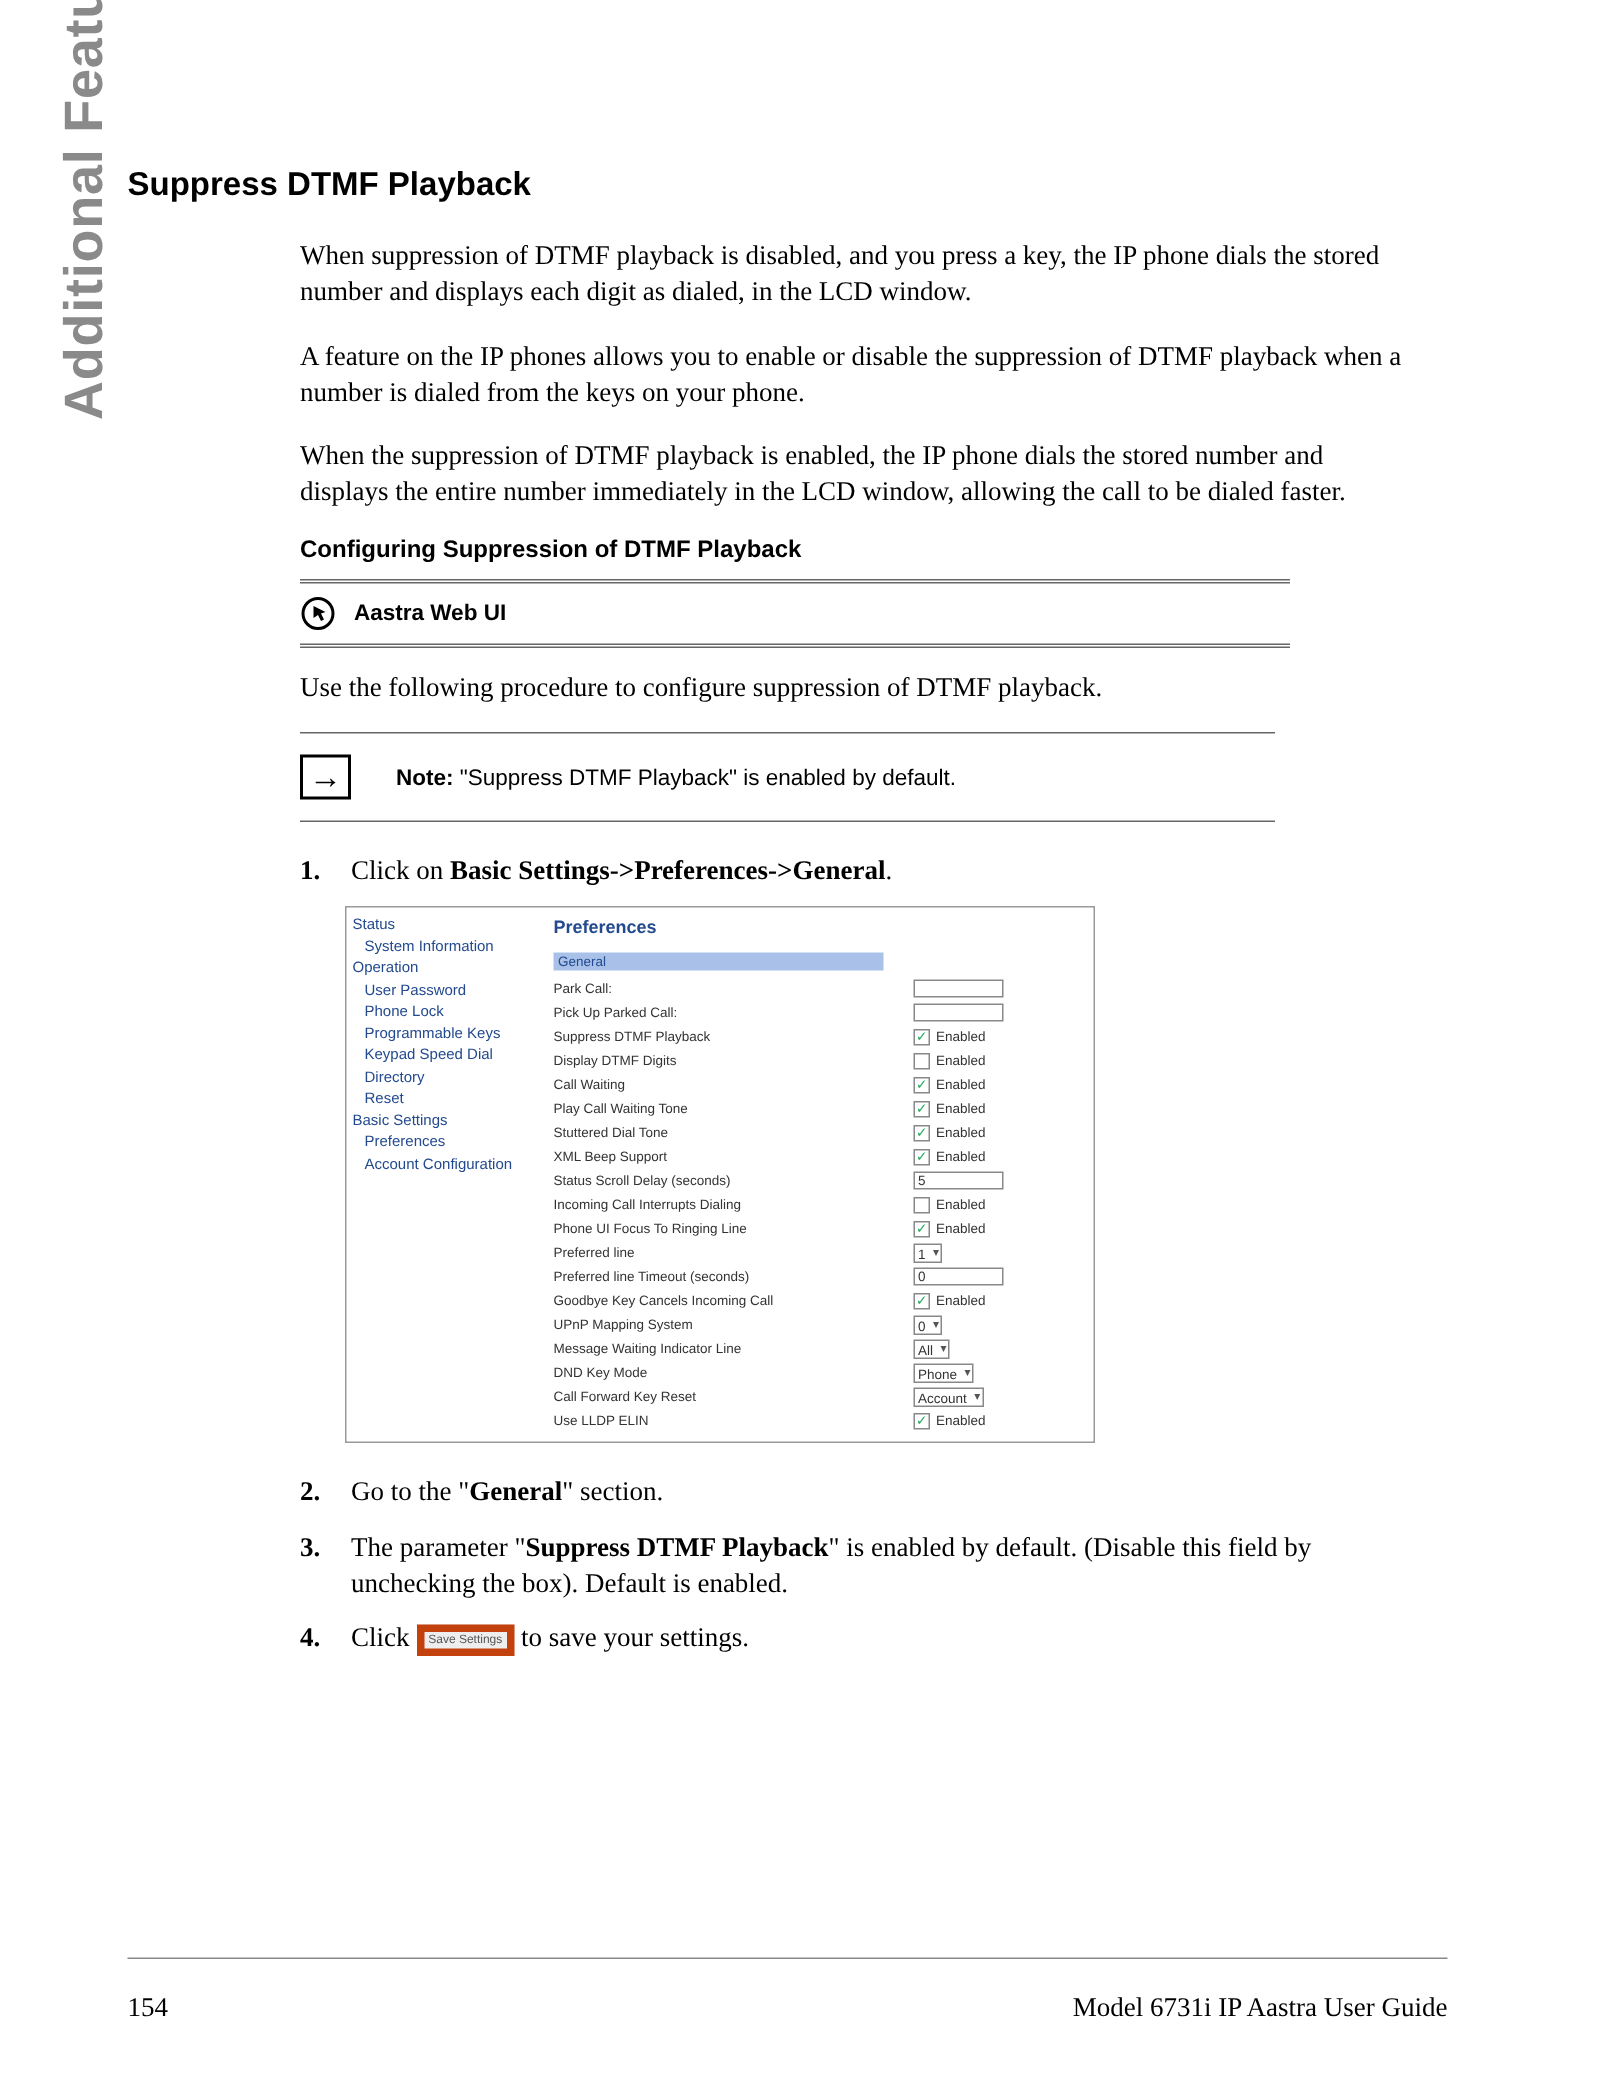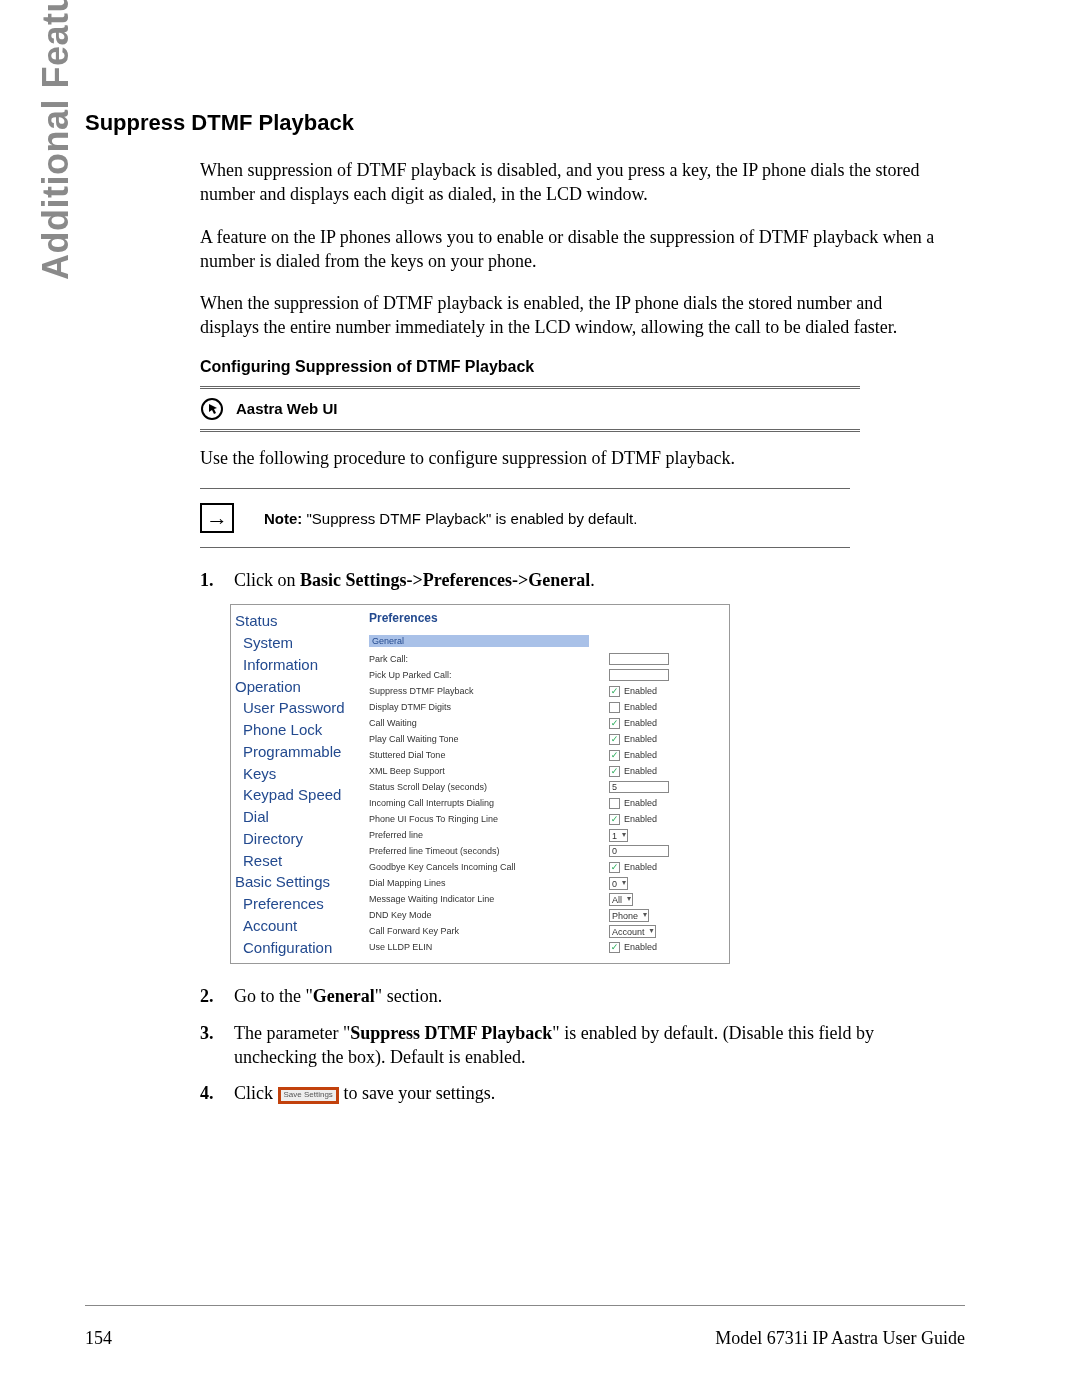--- a/index.html
+++ b/index.html
@@ -116,21 +116,21 @@
     margin: 8px 0 14px 30px;
     border: 1px solid #999;
     width: 500px;
     background: #fff;
     display: flex;
     font-family: Arial, Helvetica, sans-serif;
   }
   .ss-nav {
     width: 130px;
     padding: 5px 4px;
-    font-size: 15px;
+    font-size: 10px;
     line-height: 1.45;
     color: #234a8f;
   }
   .ss-nav .hdr { color: #234a8f; font-weight: normal; }
   .ss-nav .lnk { color: #234a8f; padding-left: 8px; display:block; }
   .ss-main {
     flex: 1;
     padding: 6px 8px;
     font-size: 9px;
   }
@@ -187,21 +187,21 @@
     background: #fff;
     display: inline-flex;
     align-items: center;
     justify-content: center;
     font-size: 9px;
     color: #2a5;
     line-height: 1;
   }
   .save-btn {
     display: inline-block;
-    border: 3px solid #c2410c;
+    border: 5px solid #c2410c;
     background: #eee;
     font-family: Arial, Helvetica, sans-serif;
     font-size: 8px;
     padding: 0 3px;
     vertical-align: middle;
     color: #555;
   }
   .footer {
     position: absolute;
     left: 85px;
@@ -362,39 +362,39 @@
               </div>
             </div>
             <div class="ss-row">
               <div class="lbl">Goodbye Key Cancels Incoming Call</div>
               <div class="ctrl">
                 <span class="chk">✓</span>
                 <span>Enabled</span>
               </div>
             </div>
             <div class="ss-row">
-              <div class="lbl">Dial Mapping Lines</div>
+              <div class="lbl">UPnP Mapping System</div>
               <div class="ctrl">
                 <span class="sel">0</span>
               </div>
             </div>
             <div class="ss-row">
               <div class="lbl">Message Waiting Indicator Line</div>
               <div class="ctrl">
                 <span class="sel">All</span>
               </div>
             </div>
             <div class="ss-row">
               <div class="lbl">DND Key Mode</div>
               <div class="ctrl">
                 <span class="sel">Phone</span>
               </div>
             </div>
             <div class="ss-row">
-              <div class="lbl">Call Forward Key Park</div>
+              <div class="lbl">Call Forward Key Reset</div>
               <div class="ctrl">
                 <span class="sel">Account</span>
               </div>
             </div>
             <div class="ss-row">
               <div class="lbl">Use LLDP ELIN</div>
               <div class="ctrl">
                 <span class="chk">✓</span>
                 <span>Enabled</span>
               </div>

